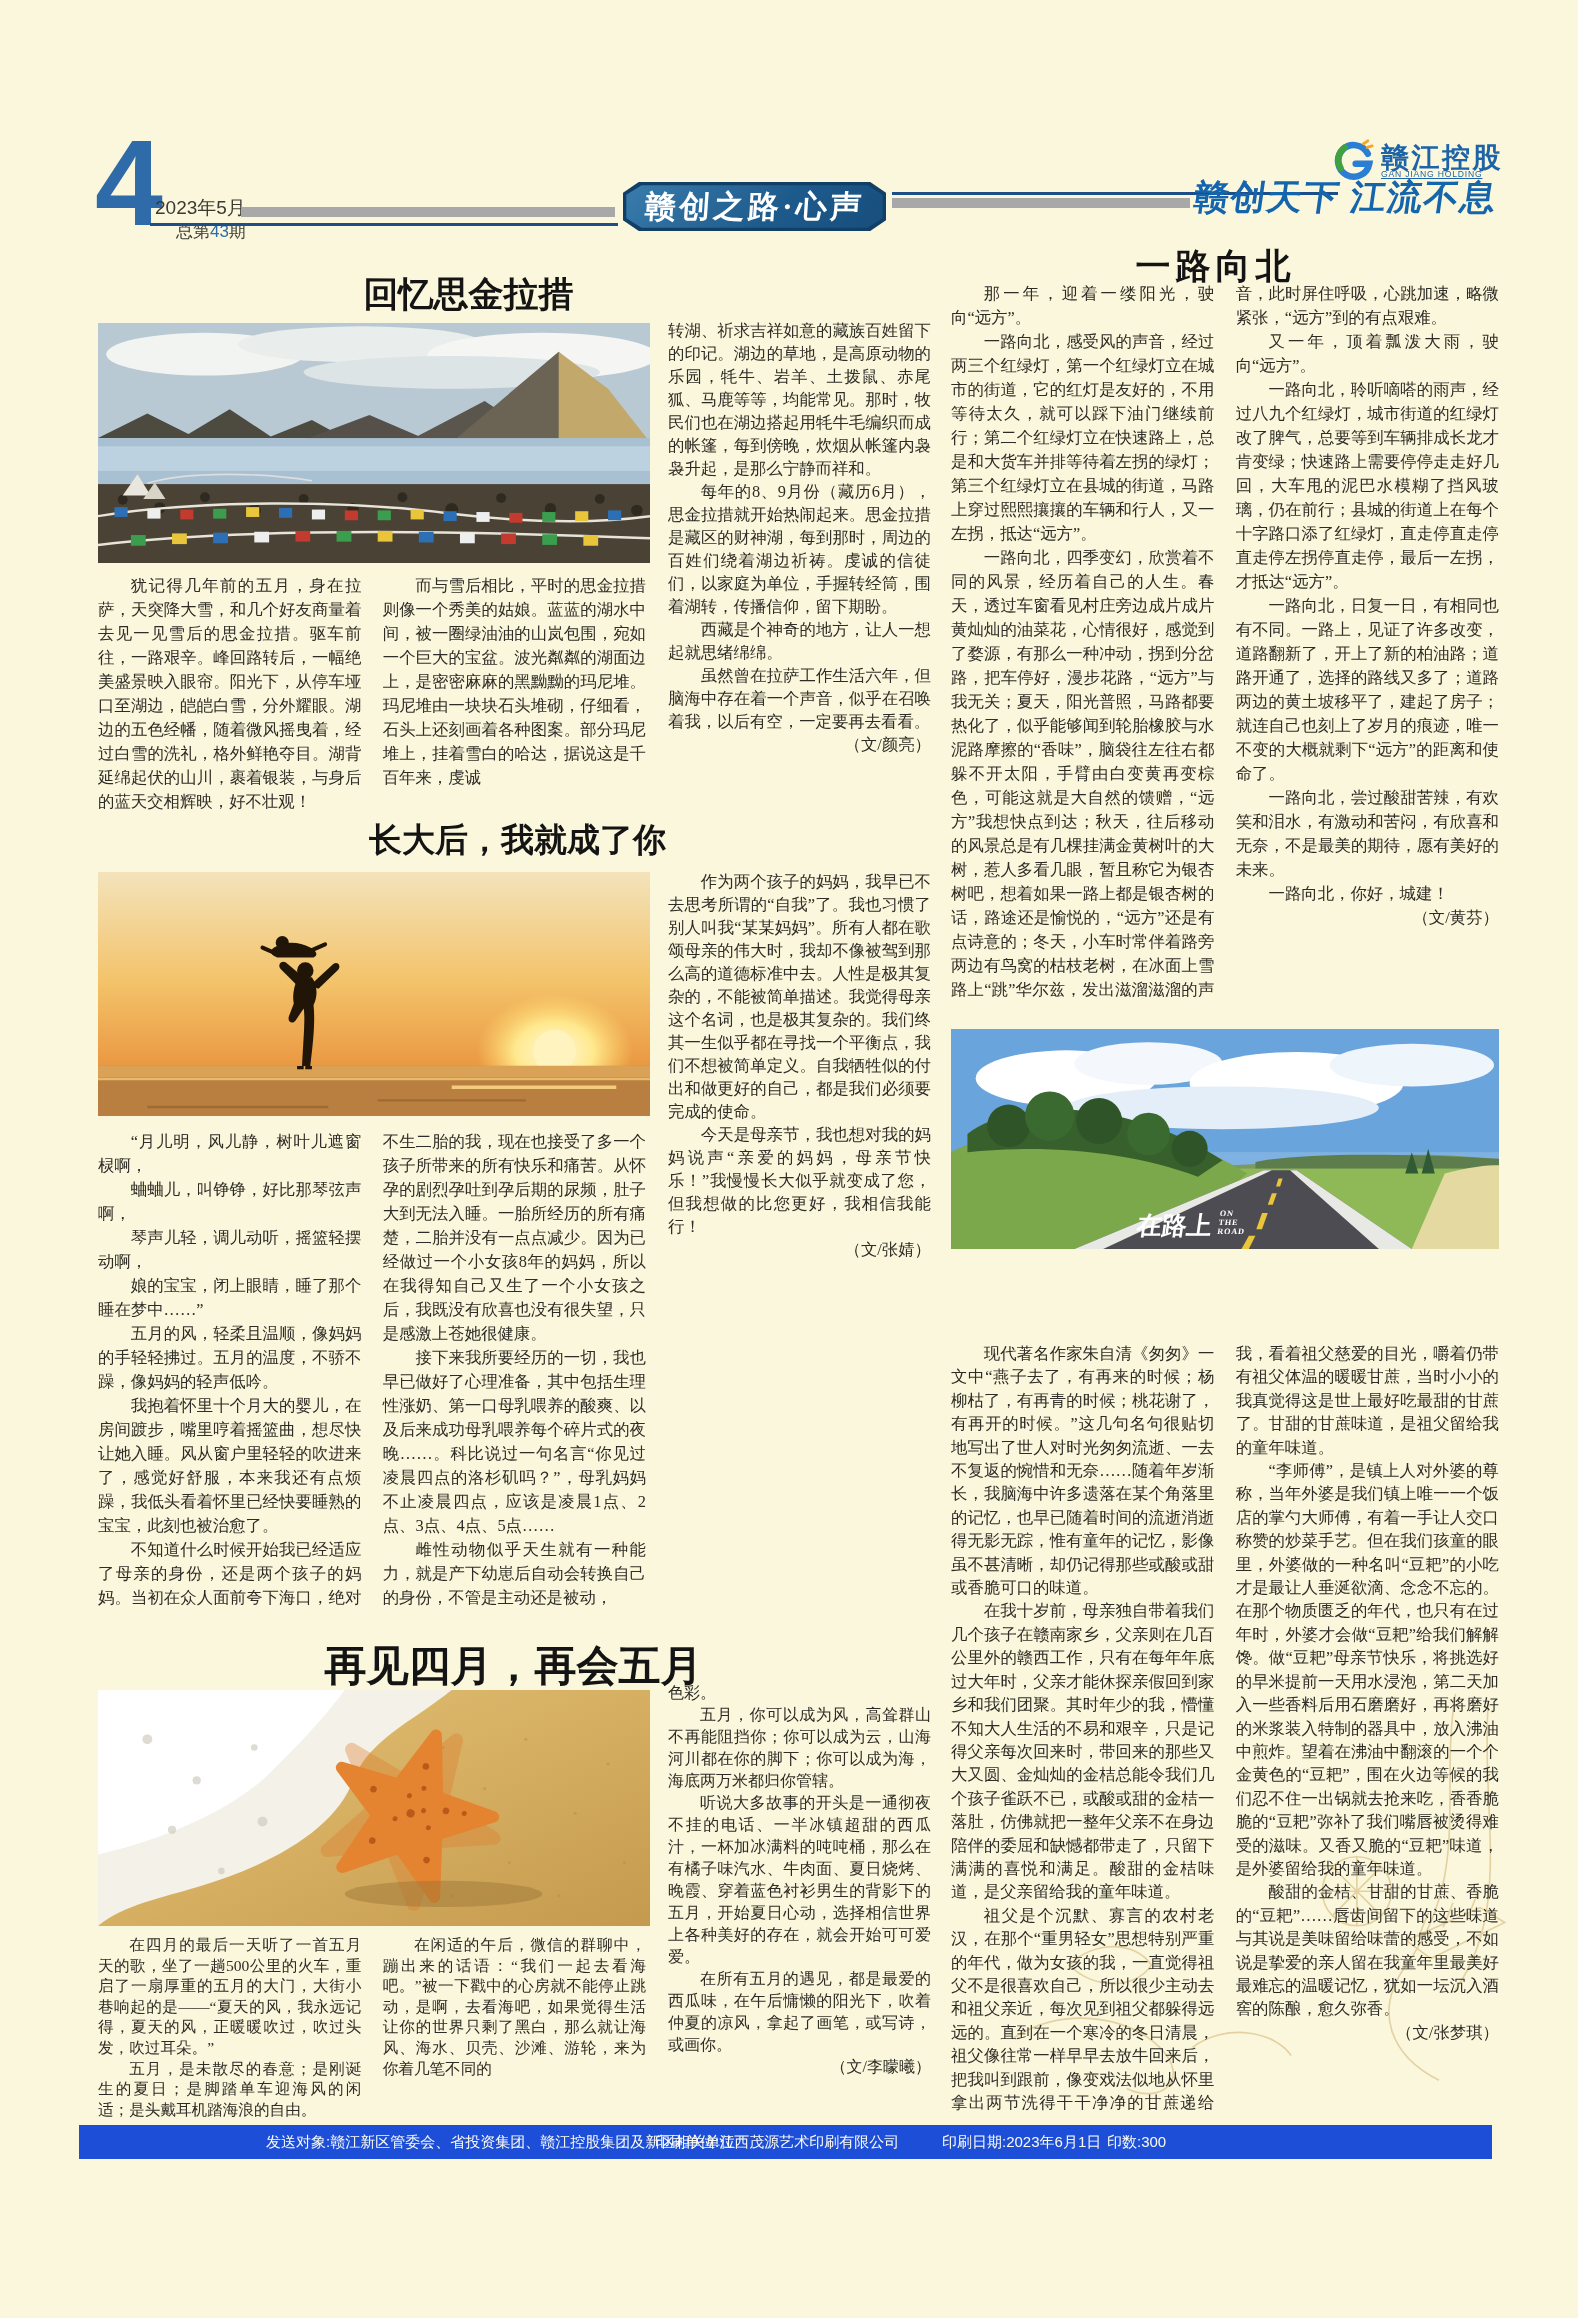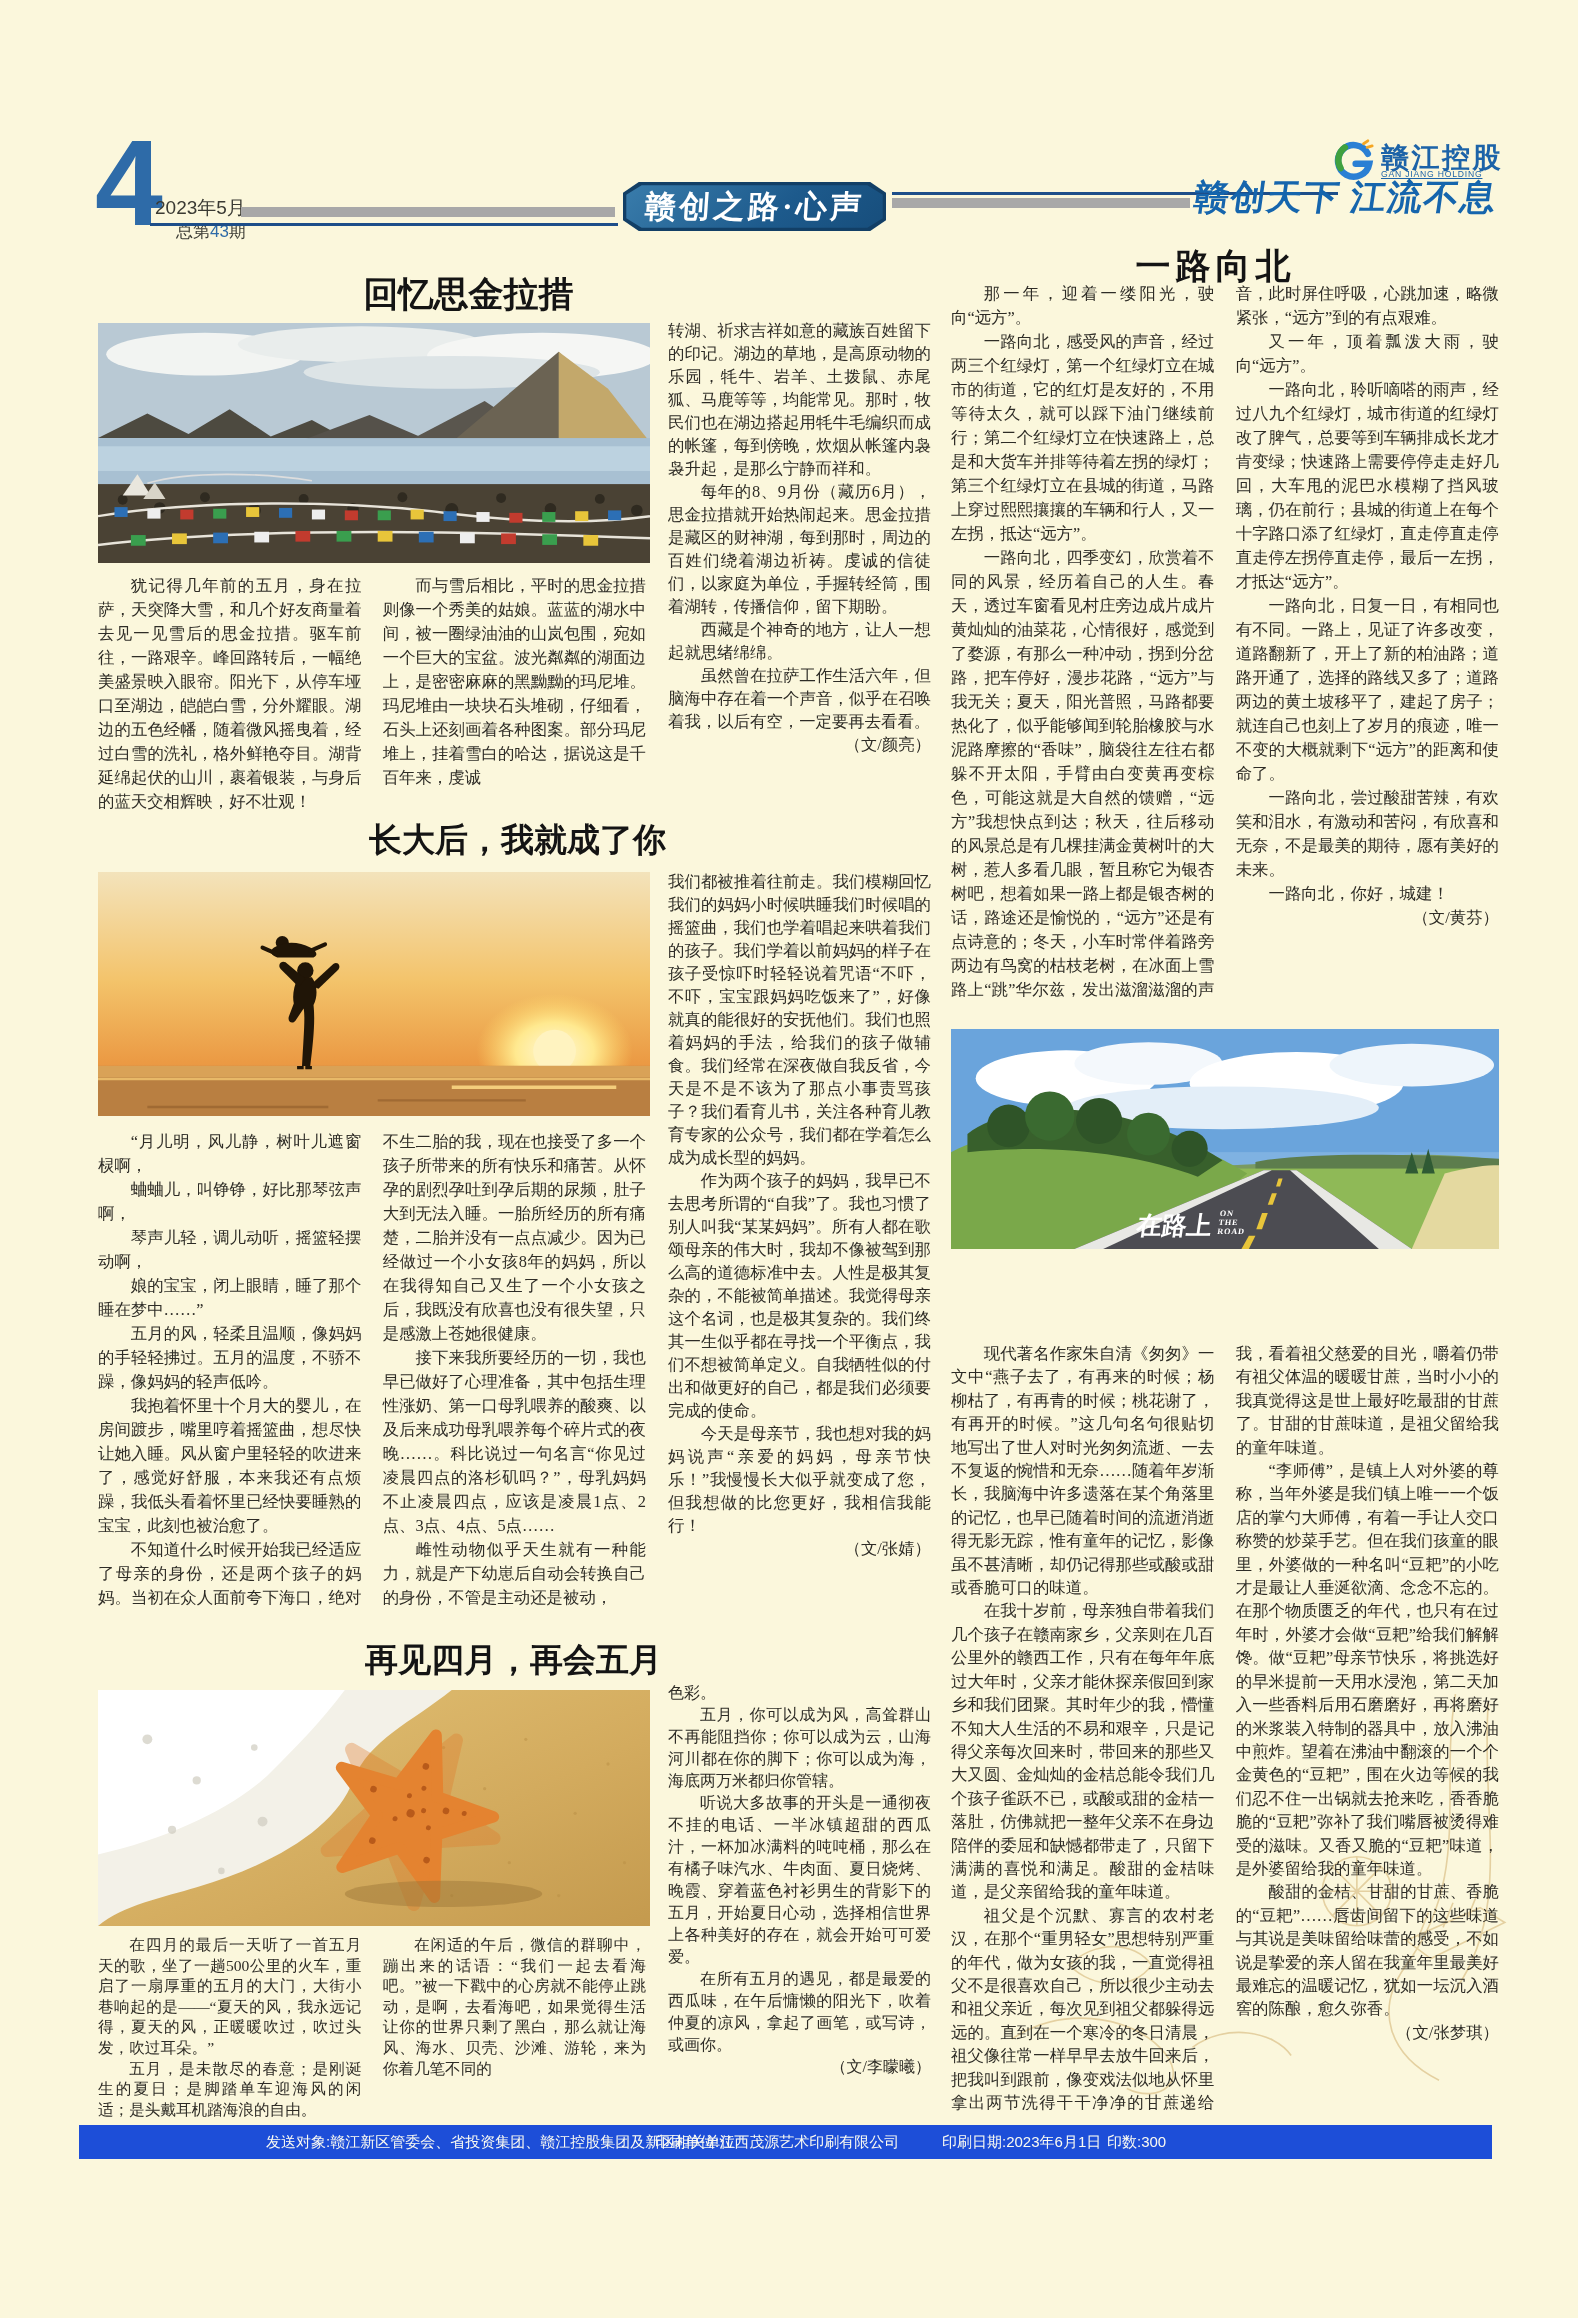--- a/index.html
+++ b/index.html
@@ -285,27 +285,26 @@
       <p class="para">蛐蛐儿，叫铮铮，好比那琴弦声啊，</p>
       <p class="para">琴声儿轻，调儿动听，摇篮轻摆动啊，</p>
       <p class="para">娘的宝宝，闭上眼睛，睡了那个睡在梦中……”</p>
       <p class="para">五月的风，轻柔且温顺，像妈妈的手轻轻拂过。五月的温度，不骄不躁，像妈妈的轻声低吟。</p>
       <p class="para">我抱着怀里十个月大的婴儿，在房间踱步，嘴里哼着摇篮曲，想尽快让她入睡。风从窗户里轻轻的吹进来了，感觉好舒服，本来我还有点烦躁，我低头看着怀里已经快要睡熟的宝宝，此刻也被治愈了。</p>
       <p class="para">不知道什么时候开始我已经适应了母亲的身份，还是两个孩子的妈妈。当初在众人面前夸下海口，绝对不生二胎的我，现在也接受了多一个孩子所带来的所有快乐和痛苦。从怀孕的剧烈孕吐到孕后期的尿频，肚子大到无法入睡。一胎所经历的所有痛楚，二胎并没有一点点减少。因为已经做过一个小女孩8年的妈妈，所以在我得知自己又生了一个小女孩之后，我既没有欣喜也没有很失望，只是感激上苍她很健康。</p>
       <p class="para">接下来我所要经历的一切，我也早已做好了心理准备，其中包括生理性涨奶、第一口母乳喂养的酸爽、以及后来成功母乳喂养每个碎片式的夜晚……。科比说过一句名言“你见过凌晨四点的洛杉矶吗？”，母乳妈妈不止凌晨四点，应该是凌晨1点、2点、3点、4点、5点……</p>
       <p class="para">雌性动物似乎天生就有一种能力，就是产下幼崽后自动会转换自己的身份，不管是主动还是被动，</p>
     </div>
   <div class="abs body-text" style="left:668px;top:870px;width:263px;height:750px;line-height:23px;">
-      <p class="para cont">我们都被推着往前走。我们模糊回忆我们的妈妈小时候哄睡我们时候唱的摇篮曲，我们也学着唱起来哄着我们的孩子。我们学着以前妈妈的样子在孩子受惊吓时轻轻说着咒语“不吓，不吓，宝宝跟妈妈吃饭来了”，好像就真的能很好的安抚他们。我们也照着妈妈的手法，给我们的孩子做辅食。我们经常在深夜做自我反省，今天是不是不该为了那点小事责骂孩子？我们看育儿书，关注各种育儿教育专家的公众号，我们都在学着怎么成为成长型的妈妈。</p>
       <p class="para">作为两个孩子的妈妈，我早已不去思考所谓的“自我”了。我也习惯了别人叫我“某某妈妈”。所有人都在歌颂母亲的伟大时，我却不像被驾到那么高的道德标准中去。人性是极其复杂的，不能被简单描述。我觉得母亲这个名词，也是极其复杂的。我们终其一生似乎都在寻找一个平衡点，我们不想被简单定义。自我牺牲似的付出和做更好的自己，都是我们必须要完成的使命。</p>
       <p class="para">今天是母亲节，我也想对我的妈妈说声“亲爱的妈妈，母亲节快乐！”我慢慢长大似乎就变成了您，但我想做的比您更好，我相信我能行！</p>
       <p class="para byline">（文/张婧）</p>
     </div>
 
-  <h2 class="abs title" style="left:267px;top:1638px;width:493px;font-size:33px;text-align:center;">再见四月，再会五月</h2>
+  <h2 class="abs title" style="left:267px;top:1638px;width:493px;font-size:42px;text-align:center;">再见四月，再会五月</h2>
 
   <div class="photo" style="left:98px;top:1690px;width:552px;height:236px;">
     <svg viewBox="0 0 671 287" preserveAspectRatio="none">
       <defs>
         <linearGradient id="sand" x1="0" y1="0" x2="1" y2="1">
           <stop offset="0" stop-color="#e3c377"></stop>
             <stop offset=".6" stop-color="#d3ab5e"></stop>
             <stop offset="1" stop-color="#c49a4e"></stop>
         </linearGradient>
       </defs>

